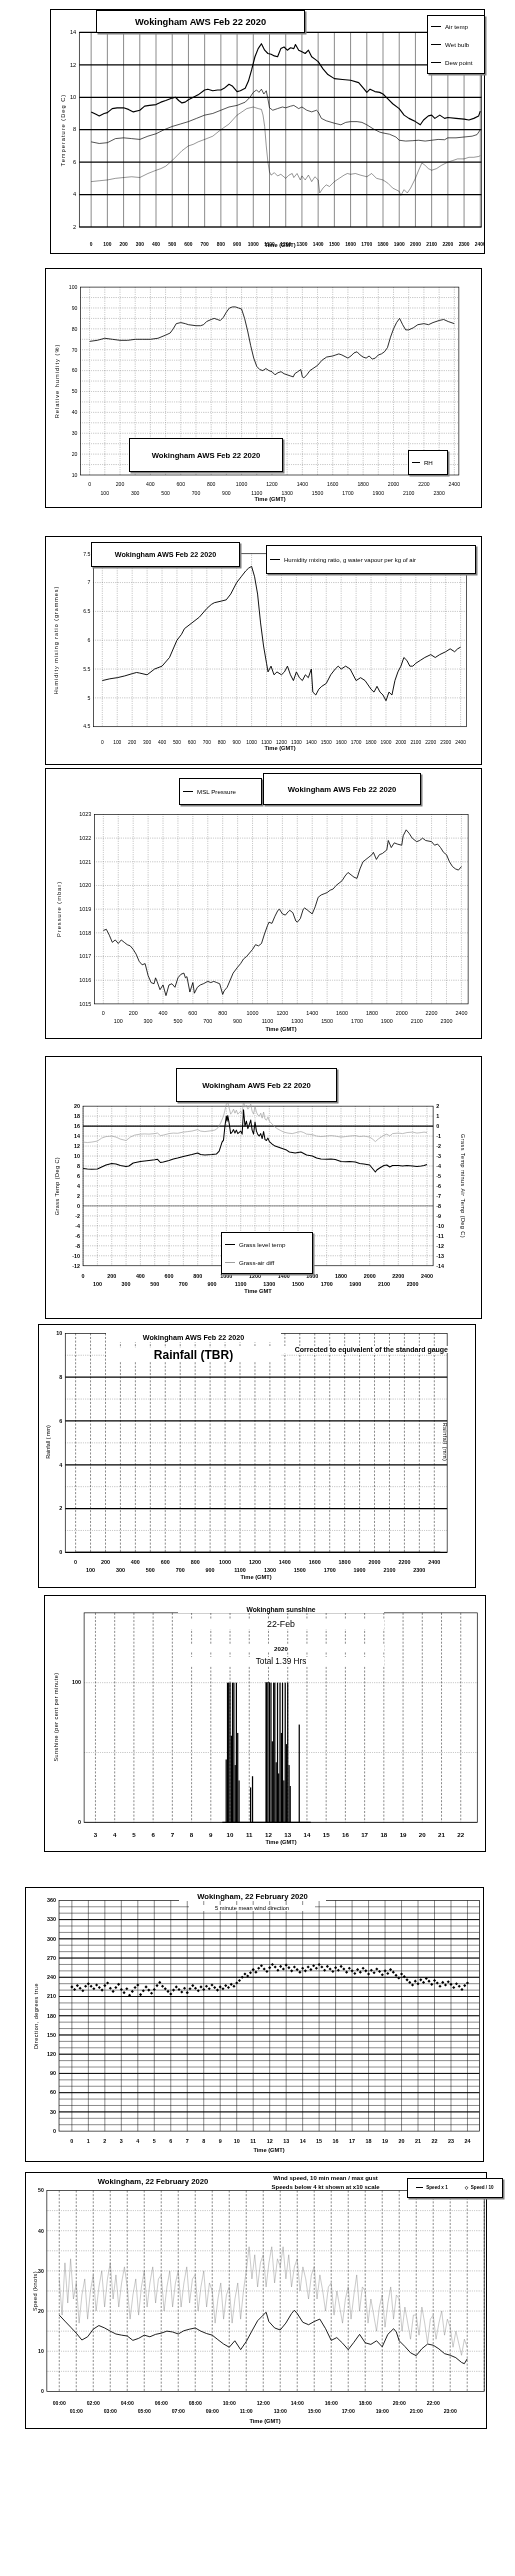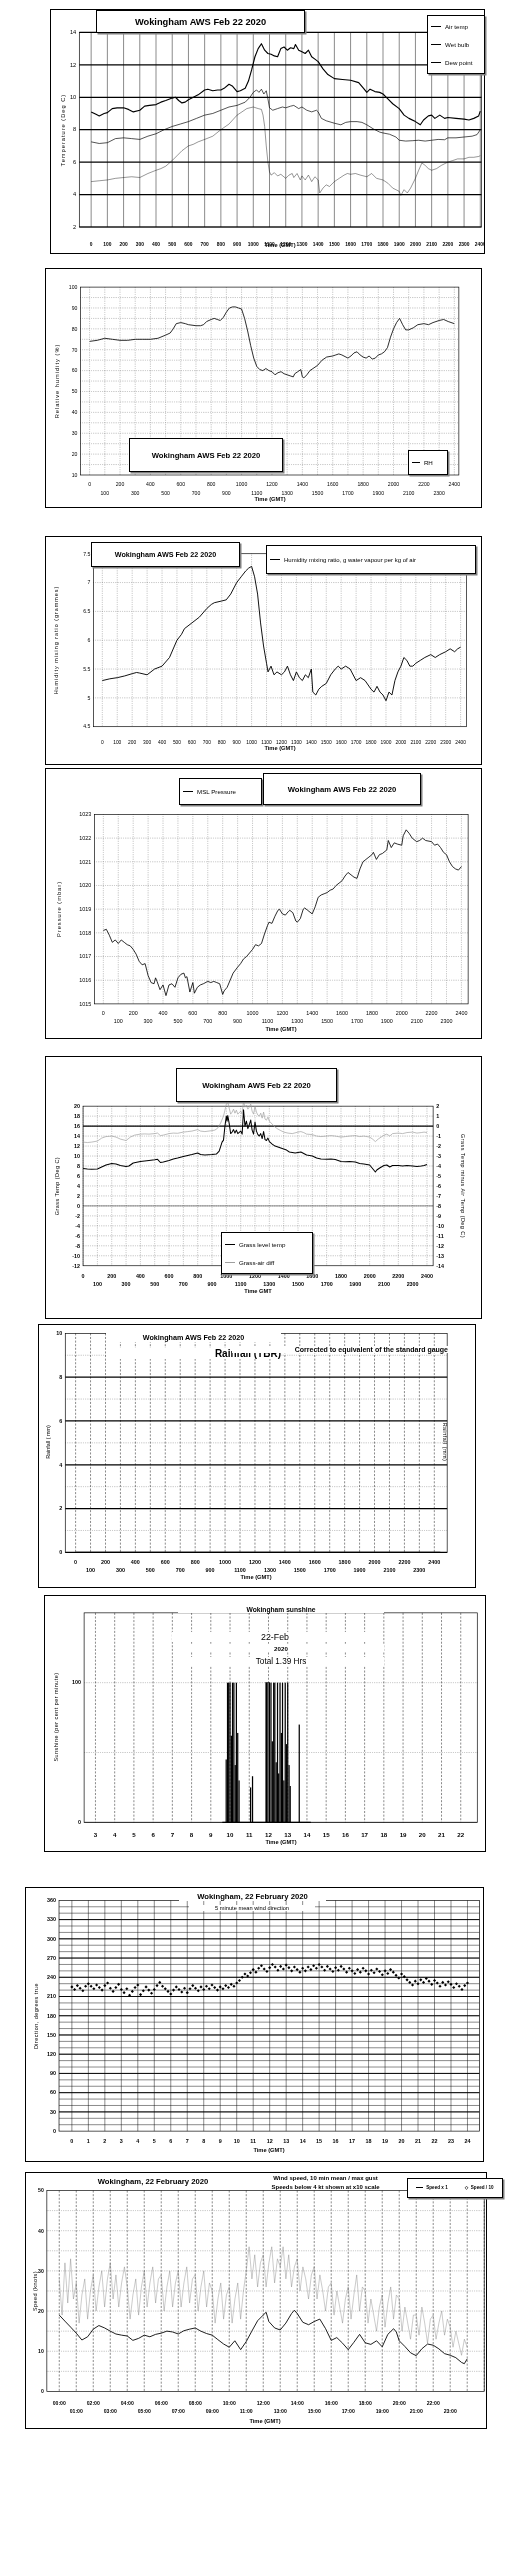--- a/index.html
+++ b/index.html
@@ -551,21 +551,21 @@
       <text x="680.0524461839531" y="480" text-anchor="middle" font-size="10.5" font-family="&quot;Liberation Sans&quot;,sans-serif" font-weight="bold">2100</text>
       <text x="738.0563600782779" y="480" text-anchor="middle" font-size="10.5" font-family="&quot;Liberation Sans&quot;,sans-serif" font-weight="bold">2300</text>
       <text x="45" y="444.5" text-anchor="end" font-size="10.5" font-family="&quot;Liberation Sans&quot;,sans-serif" font-weight="bold">0</text>
       <text x="45" y="359.5" text-anchor="end" font-size="10.5" font-family="&quot;Liberation Sans&quot;,sans-serif" font-weight="bold">2</text>
       <text x="45" y="274.5" text-anchor="end" font-size="10.5" font-family="&quot;Liberation Sans&quot;,sans-serif" font-weight="bold">4</text>
       <text x="45" y="189.5" text-anchor="end" font-size="10.5" font-family="&quot;Liberation Sans&quot;,sans-serif" font-weight="bold">6</text>
       <text x="45" y="104.5" text-anchor="end" font-size="10.5" font-family="&quot;Liberation Sans&quot;,sans-serif" font-weight="bold">8</text>
       <text x="45" y="19.5" text-anchor="end" font-size="10.5" font-family="&quot;Liberation Sans&quot;,sans-serif" font-weight="bold">10</text>
     </svg>
   <div class="plainbox c" style="left:67px;top:8.2px;width:175px;font-size:7.2px;font-weight:bold;">Wokingham AWS Feb 22 2020</div>
-  <div class="plainbox c" style="left:67px;top:23px;width:175px;font-size:10px;font-weight:bold;text-align:right;">Rainfall (TBR)</div>
+  <div class="plainbox c" style="left:67px;top:23px;width:175px;font-size:12px;font-weight:bold;">Rainfall (TBR)</div>
   <div class="plainbox" style="left:193px;top:20.6px;width:216px;font-size:7px;font-weight:bold;text-align:right;">Corrected to equivalent of the standard gauge</div>
   <div class="vt" style="left:6.2px;top:117px;font-size:5.4px;letter-spacing:0;">Rainfall ( mm)</div>
   <div class="vt2" style="left:409px;top:117px;font-size:5.4px;">Rainfall (mm)</div>
   <div class="xt" style="left:217px;top:249px;">Time (GMT)</div>
 </section>
 
 <section class="panel" id="p6" style="left: 44px; top: 1595px; width: 440px; height: 255px;">
   <svg width="440" height="255" viewBox="0 0 855 494">
       <line x1="98.04205378973104" y1="32" x2="98.04205378973104" y2="439" stroke="#000" stroke-width="0.9" stroke-dasharray="4,3"></line>
       <line x1="135.40146699266504" y1="32" x2="135.40146699266504" y2="439" stroke="#000" stroke-width="0.9" stroke-dasharray="4,3"></line>
@@ -643,21 +643,21 @@
       <text x="621.0738386308068" y="468" text-anchor="middle" font-size="12" font-family="&quot;Liberation Sans&quot;,sans-serif" font-weight="bold">17</text>
       <text x="658.4332518337408" y="468" text-anchor="middle" font-size="12" font-family="&quot;Liberation Sans&quot;,sans-serif" font-weight="bold">18</text>
       <text x="695.7926650366749" y="468" text-anchor="middle" font-size="12" font-family="&quot;Liberation Sans&quot;,sans-serif" font-weight="bold">19</text>
       <text x="733.1520782396088" y="468" text-anchor="middle" font-size="12" font-family="&quot;Liberation Sans&quot;,sans-serif" font-weight="bold">20</text>
       <text x="770.5114914425428" y="468" text-anchor="middle" font-size="12" font-family="&quot;Liberation Sans&quot;,sans-serif" font-weight="bold">21</text>
       <text x="807.8709046454768" y="468" text-anchor="middle" font-size="12" font-family="&quot;Liberation Sans&quot;,sans-serif" font-weight="bold">22</text>
       <text x="70" y="442.5" text-anchor="end" font-size="10.5" font-family="&quot;Liberation Sans&quot;,sans-serif" font-weight="bold">0</text>
       <text x="70" y="171.16666666666666" text-anchor="end" font-size="10.5" font-family="&quot;Liberation Sans&quot;,sans-serif" font-weight="bold">100</text>
     </svg>
   <div class="plainbox c" style="left:133px;top:10.3px;width:206px;font-size:6.7px;font-weight:bold;">Wokingham sunshine</div>
-  <div class="plainbox c" style="left:127px;top:23px;width:206px;font-size:8.8px;margin-top:13px;">22-Feb</div>
+  <div class="plainbox c" style="left:133px;top:23px;width:206px;font-size:8.8px;">22-Feb</div>
   <div class="plainbox c" style="left:133px;top:49px;width:206px;font-size:6.2px;font-weight:bold;">2020</div>
   <div class="plainbox c" style="left:133px;top:61px;width:206px;font-size:8.2px;">Total 1.39 Hrs</div>
   <div class="vt" style="left:8.2px;top:121px;font-size:5.4px;letter-spacing:0.5px;">Sunshine (per cent per minute)</div>
   <div class="xt" style="left:236px;top:243px;">Time (GMT)</div>
 </section>
 
 <section class="panel" id="p7" style="left: 25px; top: 1887px; width: 457px; height: 273px;">
   <svg width="457" height="273" viewBox="0 0 887 530">
       <line x1="88.96000000000001" y1="24" x2="88.96000000000001" y2="472" stroke="#000" stroke-width="0.9"></line>
       <line x1="120.96000000000001" y1="24" x2="120.96000000000001" y2="472" stroke="#000" stroke-width="0.9"></line>

